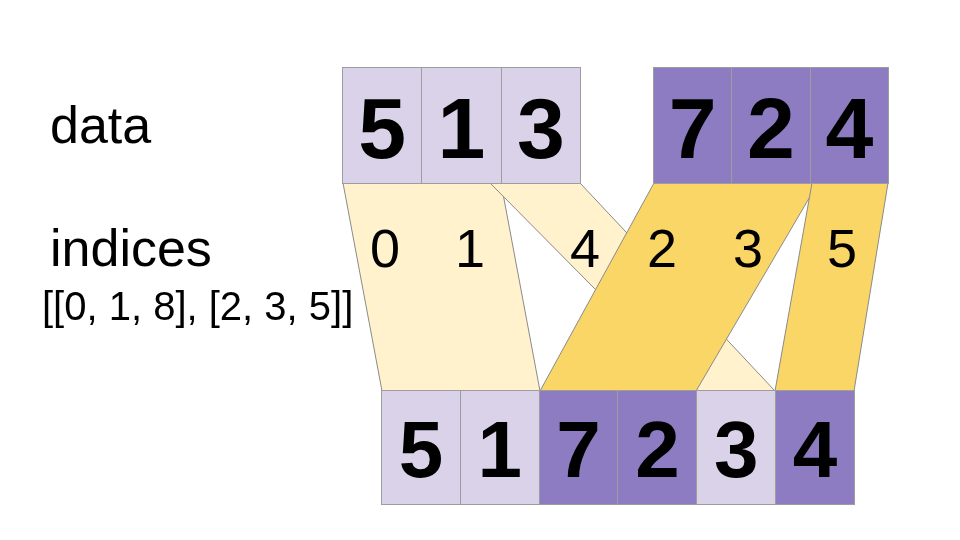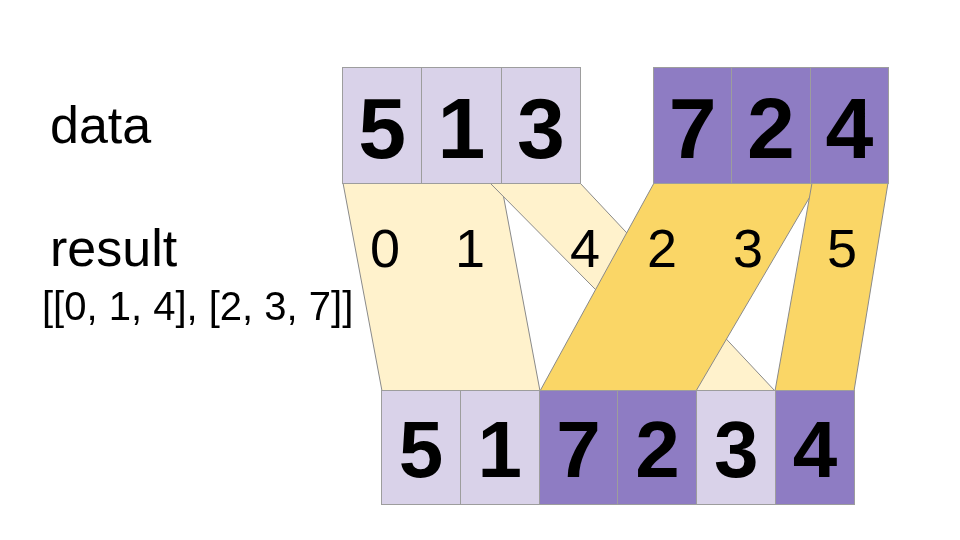--- a/index.html
+++ b/index.html
@@ -71,22 +71,22 @@
     transform: translate(-50%, -50%);
     color: var(--text);
   }
 </style>
 </head>
 <body>
 
 <div class="canvas">
 
   <div class="side-label lbl-data">data</div>
-  <div class="side-label lbl-indices">result</div>
-  <div class="side-label lbl-indices-value">[[0, 1, 4], [2, 3, 7]]</div>
+  <div class="side-label lbl-indices">indices</div>
+  <div class="side-label lbl-indices-value">[[0, 1, 8], [2, 3, 5]]</div>
 
   <svg class="ribbons" width="960" height="540" viewBox="0 0 960 540" aria-hidden="true">
     <polygon class="ribbon-cream" points="343,183 501,183 540,391 382,391"></polygon>
     <polygon class="ribbon-cream" points="490,183 580,183 775,391 696,391"></polygon>
     <polygon class="ribbon-gold" points="654,183 818,183 696,391 540,391"></polygon>
     <polygon class="ribbon-gold" points="812,183 888,183 854,391 775,391"></polygon>
   </svg>
 
   <div class="cellrow row-data1">
     <div class="cell light">5</div>

